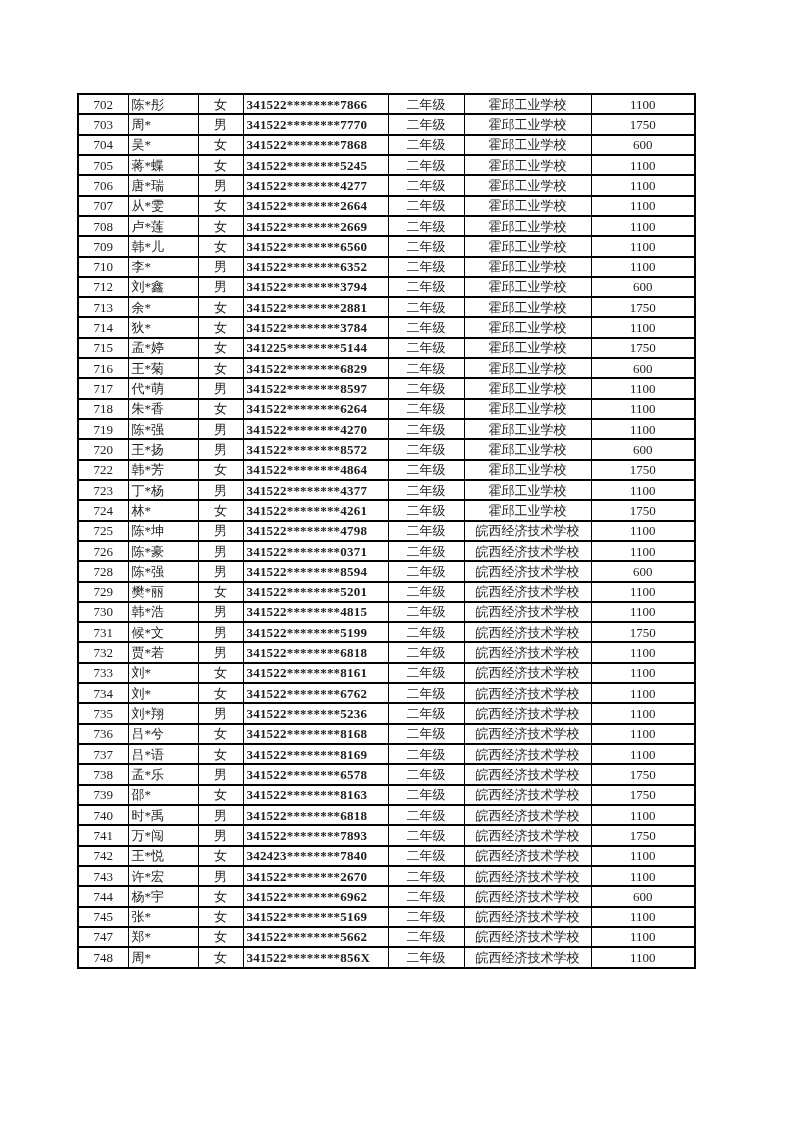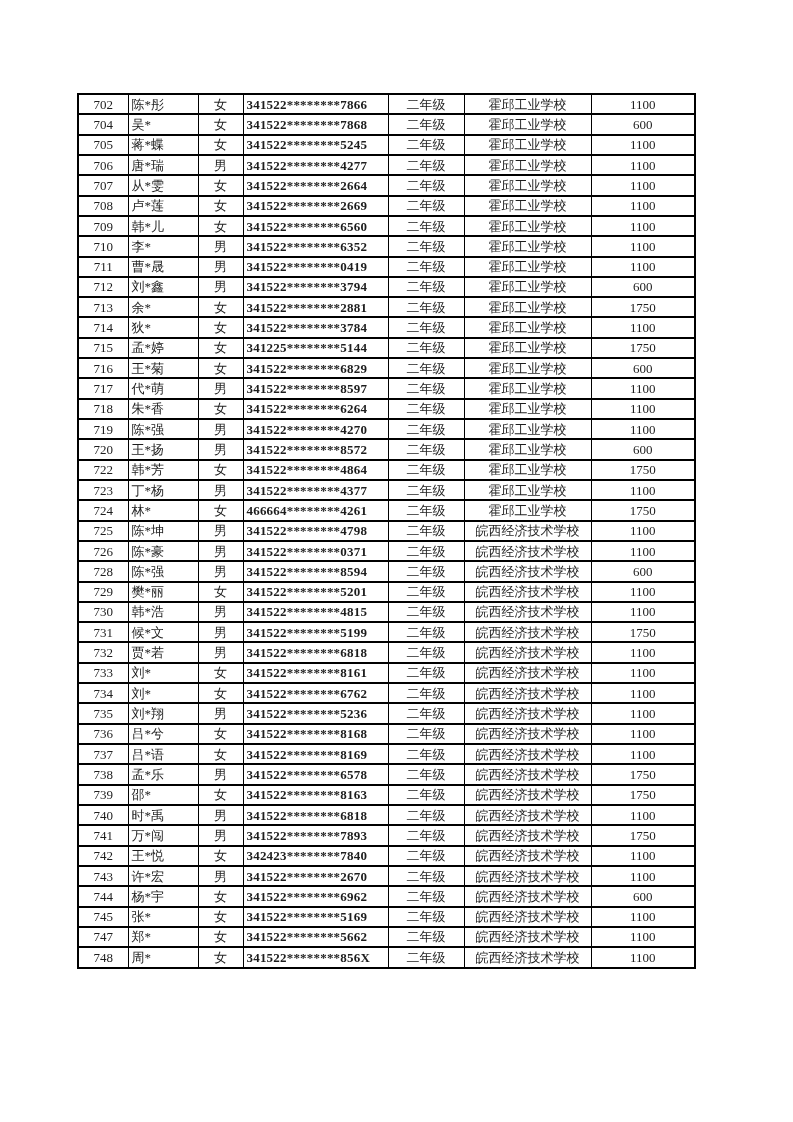--- a/index.html
+++ b/index.html
@@ -64,20 +64,29 @@
     <tr>
       <td class="c-no">702</td>
       <td class="al c-name">陈*彤</td>
       <td class="c-gender">女</td>
       <td class="al c-id">341522********7866</td>
       <td class="c-grade">二年级</td>
       <td class="c-school">霍邱工业学校</td>
       <td class="c-amount">1100</td>
     </tr>
 
+    <tr>
+      <td class="c-no">703</td>
+      <td class="al c-name">周*</td>
+      <td class="c-gender">男</td>
+      <td class="al c-id">341522********7770</td>
+      <td class="c-grade">二年级</td>
+      <td class="c-school">霍邱工业学校</td>
+      <td class="c-amount">1750</td>
+    </tr>
 
     <tr>
       <td class="c-no">704</td>
       <td class="al c-name">吴*</td>
       <td class="c-gender">女</td>
       <td class="al c-id">341522********7868</td>
       <td class="c-grade">二年级</td>
       <td class="c-school">霍邱工业学校</td>
       <td class="c-amount">600</td>
     </tr>
@@ -135,29 +144,20 @@
     <tr>
       <td class="c-no">710</td>
       <td class="al c-name">李*</td>
       <td class="c-gender">男</td>
       <td class="al c-id">341522********6352</td>
       <td class="c-grade">二年级</td>
       <td class="c-school">霍邱工业学校</td>
       <td class="c-amount">1100</td>
     </tr>
 
-    <tr>
-      <td class="c-no">711</td>
-      <td class="al c-name">曹*晟</td>
-      <td class="c-gender">男</td>
-      <td class="al c-id">341522********0419</td>
-      <td class="c-grade">二年级</td>
-      <td class="c-school">霍邱工业学校</td>
-      <td class="c-amount">1100</td>
-    </tr>
 
     <tr>
       <td class="c-no">712</td>
       <td class="al c-name">刘*鑫</td>
       <td class="c-gender">男</td>
       <td class="al c-id">341522********3794</td>
       <td class="c-grade">二年级</td>
       <td class="c-school">霍邱工业学校</td>
       <td class="c-amount">600</td>
     </tr>
@@ -260,21 +260,21 @@
       <td class="al c-id">341522********4377</td>
       <td class="c-grade">二年级</td>
       <td class="c-school">霍邱工业学校</td>
       <td class="c-amount">1100</td>
     </tr>
 
     <tr>
       <td class="c-no">724</td>
       <td class="al c-name">林*</td>
       <td class="c-gender">女</td>
-      <td class="al c-id">466664********4261</td>
+      <td class="al c-id">341522********4261</td>
       <td class="c-grade">二年级</td>
       <td class="c-school">霍邱工业学校</td>
       <td class="c-amount">1750</td>
     </tr>
 
     <tr>
       <td class="c-no">725</td>
       <td class="al c-name">陈*坤</td>
       <td class="c-gender">男</td>
       <td class="al c-id">341522********4798</td>

